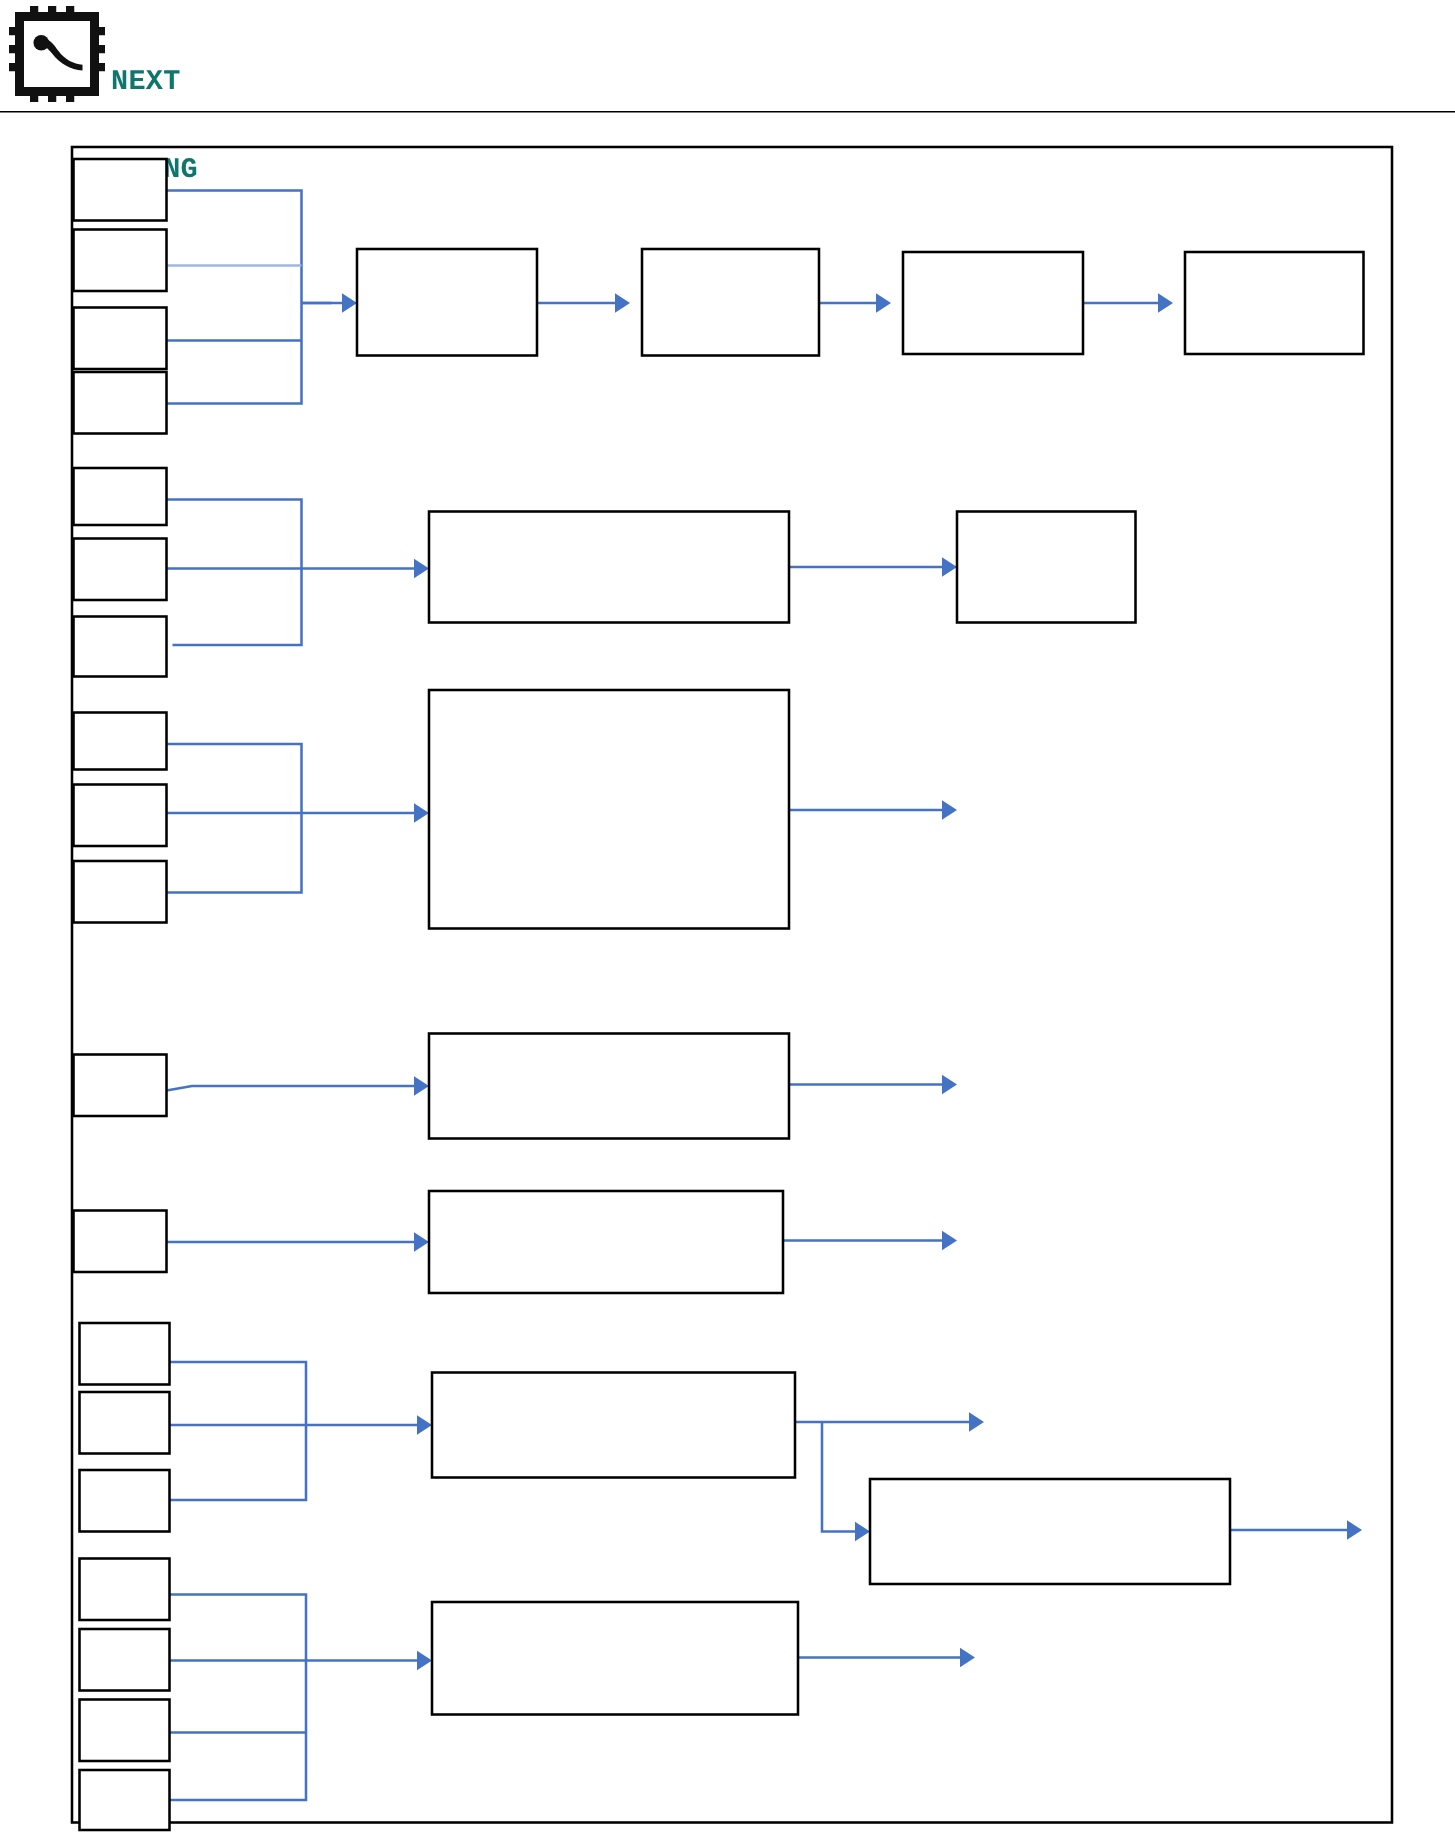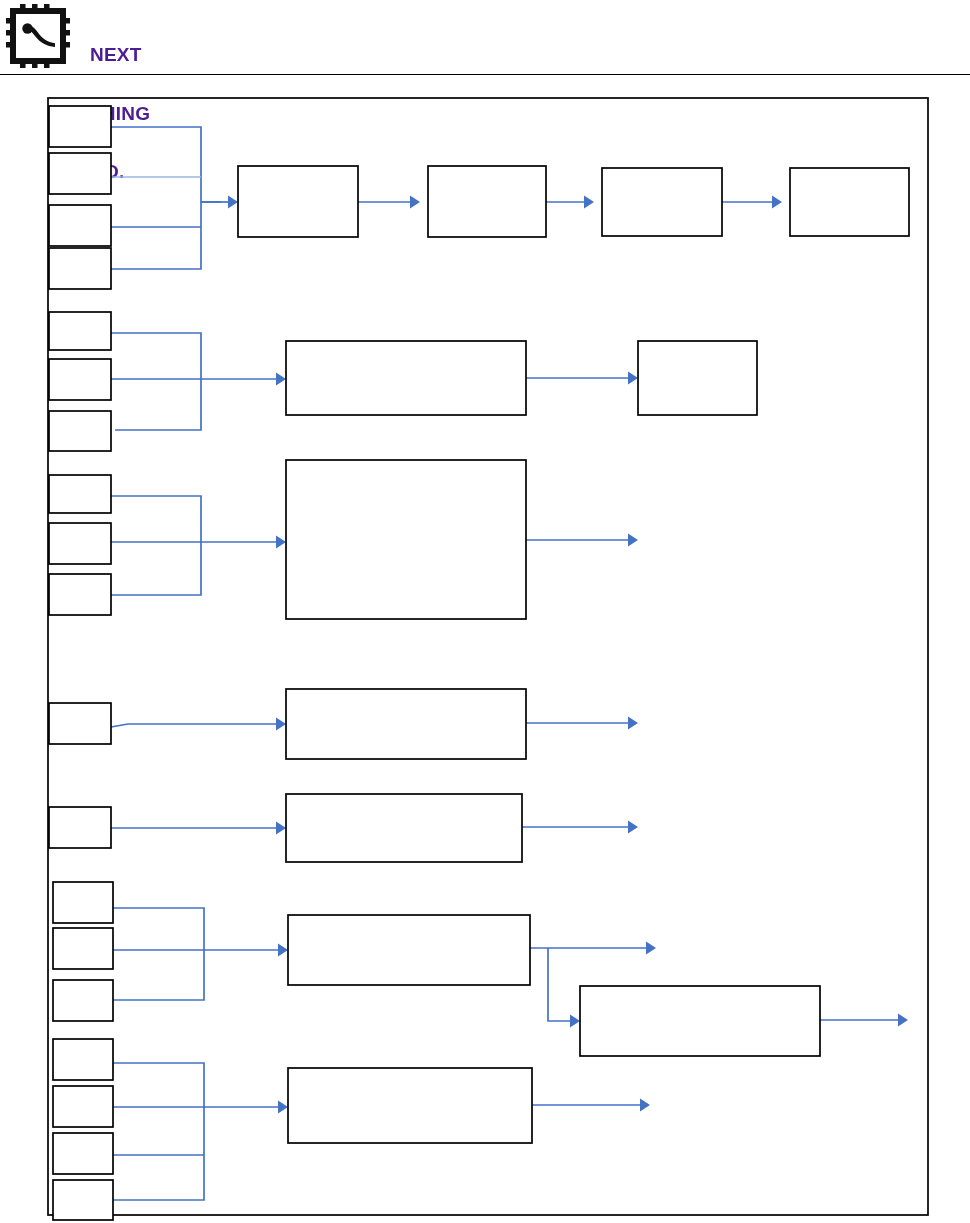--- a/index.html
+++ b/index.html
@@ -37,27 +37,26 @@
     width: 66px;
     height: 66px;
   }
   #wordmark {
     position: absolute;
     left: 74px;
     top: 6px;
     width: 120px;
     height: 62px;
     line-height: 19.5px;
-    font-family: Liberation Sans, sans-serif;
+    font-family: Liberation Mono, monospace;
     font-weight: 700;
     font-size: 19px;
     letter-spacing: 0.2px;
-    color: #4c1d95;
+    color: #0f766e;
     white-space: pre;
-    margin-left: 16px;
   }
   #wordmark .wm-line { display: block; }
   #header-rule {
     position: absolute;
     left: 0;
     top: 74px;
     width: 970px;
     height: 0;
     border-top: 1.6px solid #000000;
   }

